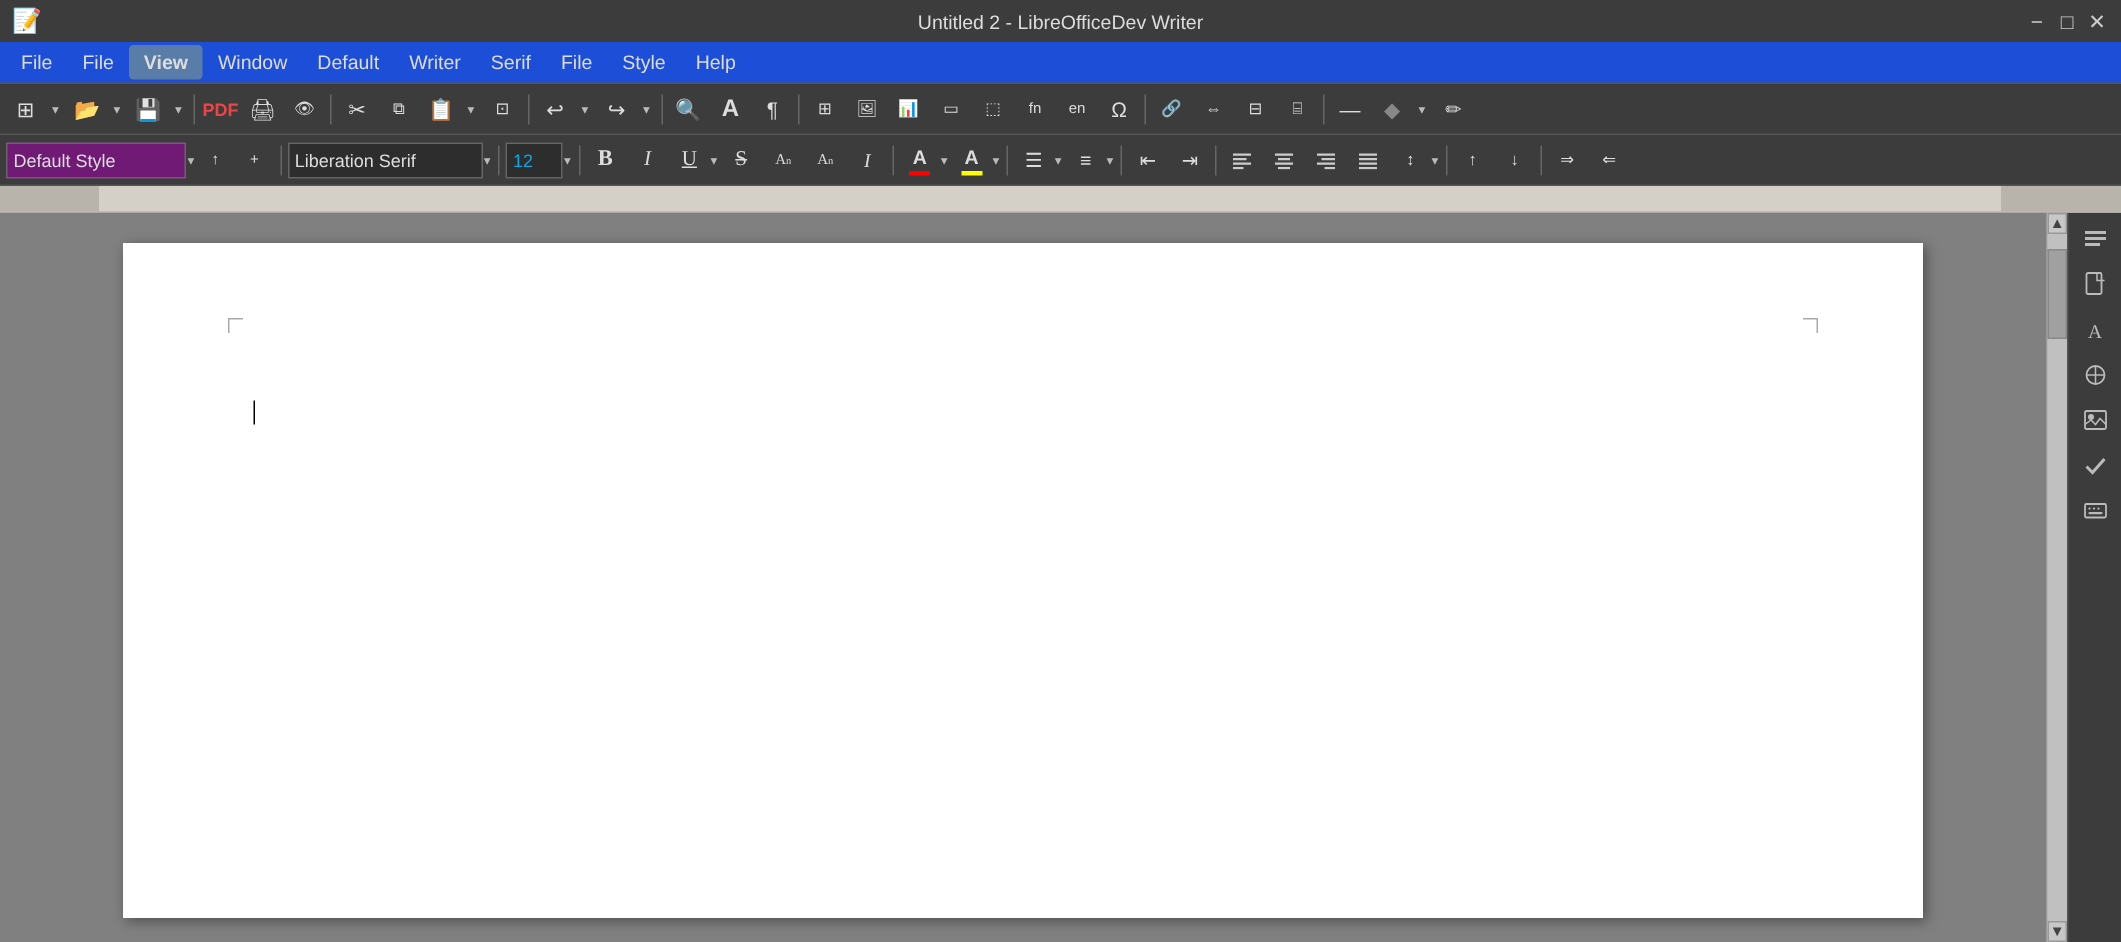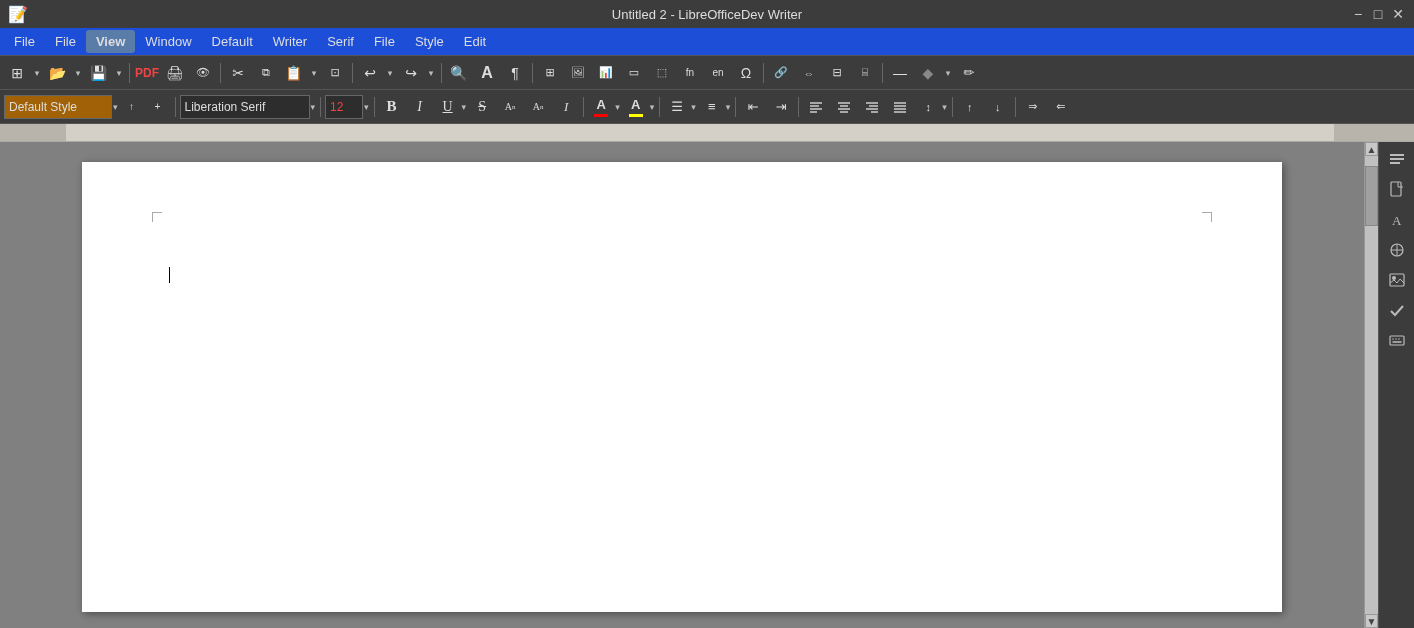--- a/index.html
+++ b/index.html
@@ -214,21 +214,21 @@
 <div id="menubar">
 <div class="menu-item">File</div>
     <div class="menu-item">File</div>
     <div class="menu-item active">View</div>
     <div class="menu-item">Window</div>
     <div class="menu-item">Default</div>
     <div class="menu-item">Writer</div>
     <div class="menu-item">Serif</div>
     <div class="menu-item">File</div>
     <div class="menu-item">Style</div>
-    <div class="menu-item">Edit</div>
+    <div class="menu-item">Help</div>
   </div>
 
 <div class="toolbar">
   <div class="tb-group">
     <div class="tb-btn" title="New">⊞</div>
     <div class="tb-dropdown-arrow tb-btn" style="width:12px;">▾</div>
   </div>
   <div class="tb-group">
     <div class="tb-btn" title="Open">📂</div>
     <div class="tb-dropdown-arrow tb-btn" style="width:12px;">▾</div>
@@ -281,35 +281,35 @@
   <div class="tb-group">
     <div class="tb-btn" title="Shapes" style="color:#888;">◆</div>
     <div class="tb-dropdown-arrow tb-btn" style="width:12px;">▾</div>
   </div>
   <div class="tb-btn" title="Draw" style="font-size:13px;">✏</div>
 </div>
 
 <div id="formattoolbar">
 
   <div class="btn-with-arrow">
-    <input type="text" class="style-select" style="background: #a16207; color: rgb(221, 221, 221); border: 1px solid rgb(102, 102, 102); height: 24px; padding: 0px 4px; font-size: 12px; width: 108px;" value="Default Style">
+    <input type="text" class="style-select" style="background: #701a75; color: rgb(221, 221, 221); border: 1px solid rgb(102, 102, 102); height: 24px; padding: 0px 4px; font-size: 12px; width: 120px;" value="Default Style">
     <span class="small-arrow">▾</span>
     <div class="fmt-btn" style="font-size:10px;">↑</div>
     <div class="fmt-btn" style="font-size:10px;">+</div>
   </div>
   <div class="tb-sep"></div>
 
   <div class="btn-with-arrow">
     <input type="text" class="font-select" style="background: rgb(45, 45, 45); color: rgb(221, 221, 221); border: 1px solid rgb(102, 102, 102); height: 24px; padding: 0px 4px; font-size: 12px; width: 130px;" value="Liberation Serif">
     <span class="small-arrow">▾</span>
   </div>
   <div class="tb-sep"></div>
 
   <div class="btn-with-arrow">
-    <input type="text" class="size-select" style="background: rgb(45, 45, 45); color: #ef4444; border: 1px solid rgb(102, 102, 102); height: 24px; padding: 0px 4px; font-size: 12px; width: 38px;" value="12">
+    <input type="text" class="size-select" style="background: rgb(45, 45, 45); color: #0ea5e9; border: 1px solid rgb(102, 102, 102); height: 24px; padding: 0px 4px; font-size: 12px; width: 38px;" value="12">
     <span class="small-arrow">▾</span>
   </div>
   <div class="tb-sep"></div>
 
   <div class="fmt-btn fmt-btn-b" style="font-size:15px;font-family:serif;">B</div>
 
   <div class="fmt-btn fmt-btn-i" style="font-size:14px;font-family:serif;">I</div>
 
   <div class="btn-with-arrow">
     <div class="fmt-btn fmt-btn-u" style="font-size:14px;font-family:serif;text-decoration:underline;">U</div>

